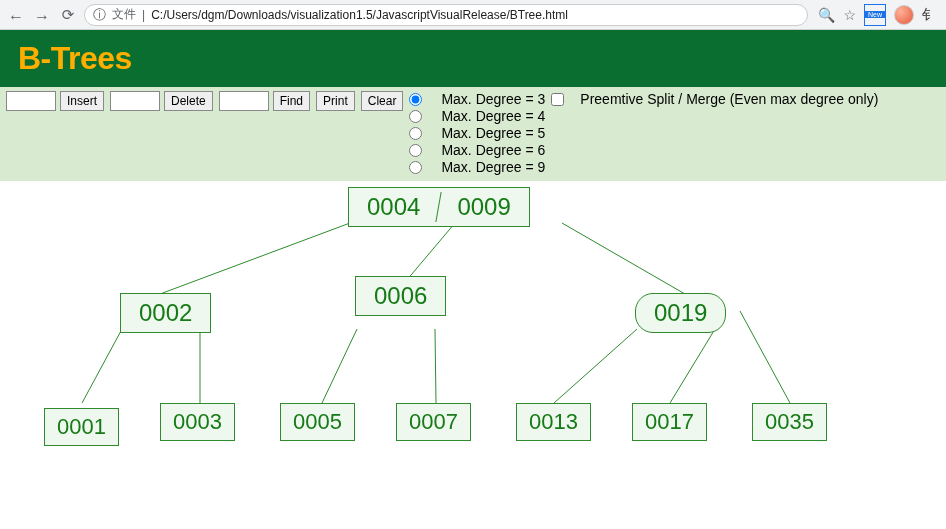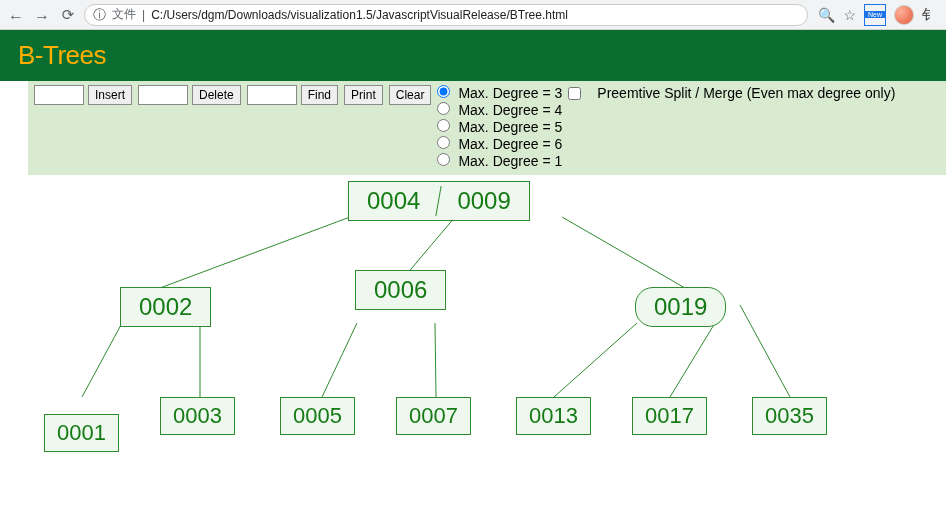--- a/index.html
+++ b/index.html
@@ -10,27 +10,27 @@
   .omnibox { flex:1; display:flex; align-items:center; height:22px; background:#fff; border:1px solid #ccc; border-radius:12px; padding:0 8px; font-size:12px; color:#5f6368; gap:6px;}
   .omnibox .info { font-size:13px; }
   .omnibox .path { color:#202124; }
   .right-icons { display:flex; align-items:center; gap:8px; padding:0 4px;}
   .right-icons span { font-size:14px;}
   .ext-badge { display:inline-flex; flex-direction:column; align-items:center; width:22px; height:22px; border:1px solid #1a73e8; font-size:7px; color:#1a73e8; line-height:1; justify-content:center; }
   .ext-badge .bar { background:#1a73e8; color:#fff; font-size:7px; width:100%; text-align:center;}
   .avatar { width:20px; height:20px; border-radius:50%; background: radial-gradient(circle at 30% 30%, #ffb199, #e55a3c); border:1px solid #ccc;}
   .app { width:946px; }
   .title-banner { background:#0a6e31; padding:10px 18px; }
-  .title-banner h1 { color:#ffae00; font-size:26px; font-weight:normal; font-family:Arial,Helvetica,sans-serif; letter-spacing:-0.5px;}
-  .controls { background:#d8ead0; padding:4px 6px 6px; display:flex; gap:6px; align-items:flex-start; font-size:14px;margin-left:28px; }
+  .title-banner h1 { color:#ffae00; font-size:32px; font-weight:bold; font-family:Arial,Helvetica,sans-serif; letter-spacing:-0.5px;}
+  .controls { background:#d8ead0; padding:4px 6px 6px; display:flex; gap:6px; align-items:flex-start; font-size:14px; }
   .ctrl-group { display:flex; gap:4px; align-items:center; }
   .ctrl-group input[type=text] { width:50px; height:20px; border:1px solid #888; font-size:12px; }
   .btn { background:#efefef; border:1px solid #8a8a8a; font-size:12px; height:20px; padding:0 6px; font-family:inherit;}
   .radio-col { display:flex; flex-direction:column; gap:1px; font-family:Verdana,Geneva,sans-serif; font-size:14px; color:#000;}
-  .radio-row { display:flex; align-items:flex-start; gap:8px; }
+  .radio-row { display:flex; align-items:center; gap:19px; }
   .radio-row input { width:13px; height:13px;}
   .checkbox-row { display:flex; align-items:center; gap:16px; font-family:Verdana,Geneva,sans-serif; font-size:14px;}
   .canvas { position:relative; height:335px; }
   :root {
     --node-border:#2e8b2e;
     --node-fill:#eef8ee;
     --node-text:#167a16;
   }
   .node { position:absolute; display:flex; border:1px solid var(--node-border); background:var(--node-fill); }
   .cell { padding:5px 18px; font-size:24px; color:var(--node-text); font-family:Arial,Helvetica,sans-serif;text-align:right; }
@@ -97,21 +97,21 @@
       <label class="radio-row">
           <input type="radio" name="deg" style="">
           <span>Max. Degree = 5</span>
         </label>
       <label class="radio-row">
           <input type="radio" name="deg" style="">
           <span>Max. Degree = 6</span>
         </label>
       <label class="radio-row">
           <input type="radio" name="deg" style="">
-          <span>Max. Degree = 1</span>
+          <span>Max. Degree = 9</span>
         </label>
     </div>
     <label class="checkbox-row">
       <input type="checkbox" style="">
       <span>Preemtive Split / Merge (Even max degree only)</span>
     </label>
   </div>
 
   <div class="canvas">
     <svg width="946" height="335" style="position:absolute;left:0;top:0;">
@@ -138,21 +138,21 @@
     <div class="node" style="left:120px; top:112px;">
         <span class="cell">0002</span>
       </div>
     <div class="node" style="left:355px; top:95px;">
         <span class="cell">0006</span>
       </div>
     <div class="node" style="left:635px; top:112px;border-radius:18px;">
         <span class="cell">0019</span>
       </div>
 
-    <div class="node leaf" style="left:44px; top:239px;">
+    <div class="node leaf" style="left:44px; top:227px;">
         <span class="cell">0001</span>
       </div>
     <div class="node leaf" style="left:160px; top:222px;">
         <span class="cell">0003</span>
       </div>
     <div class="node leaf" style="left:280px; top:222px;">
         <span class="cell">0005</span>
       </div>
     <div class="node leaf" style="left:396px; top:222px;">
         <span class="cell">0007</span>

